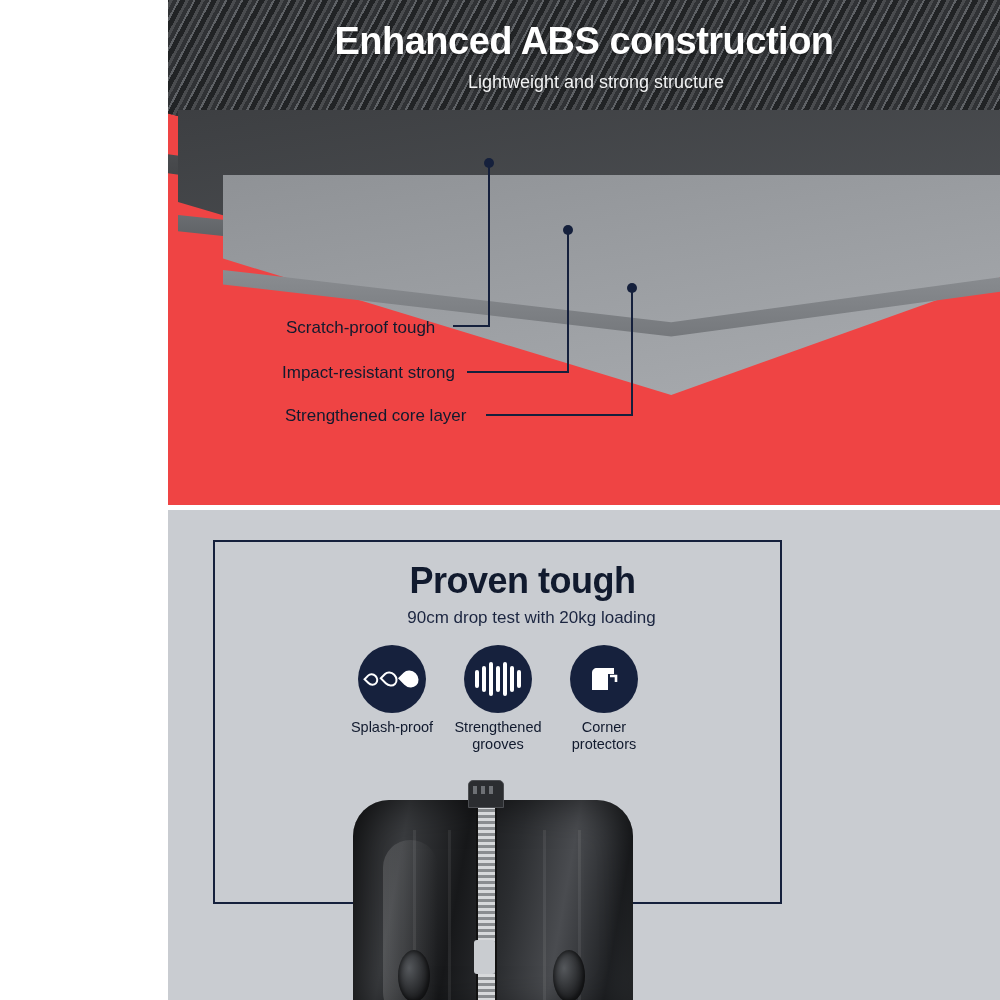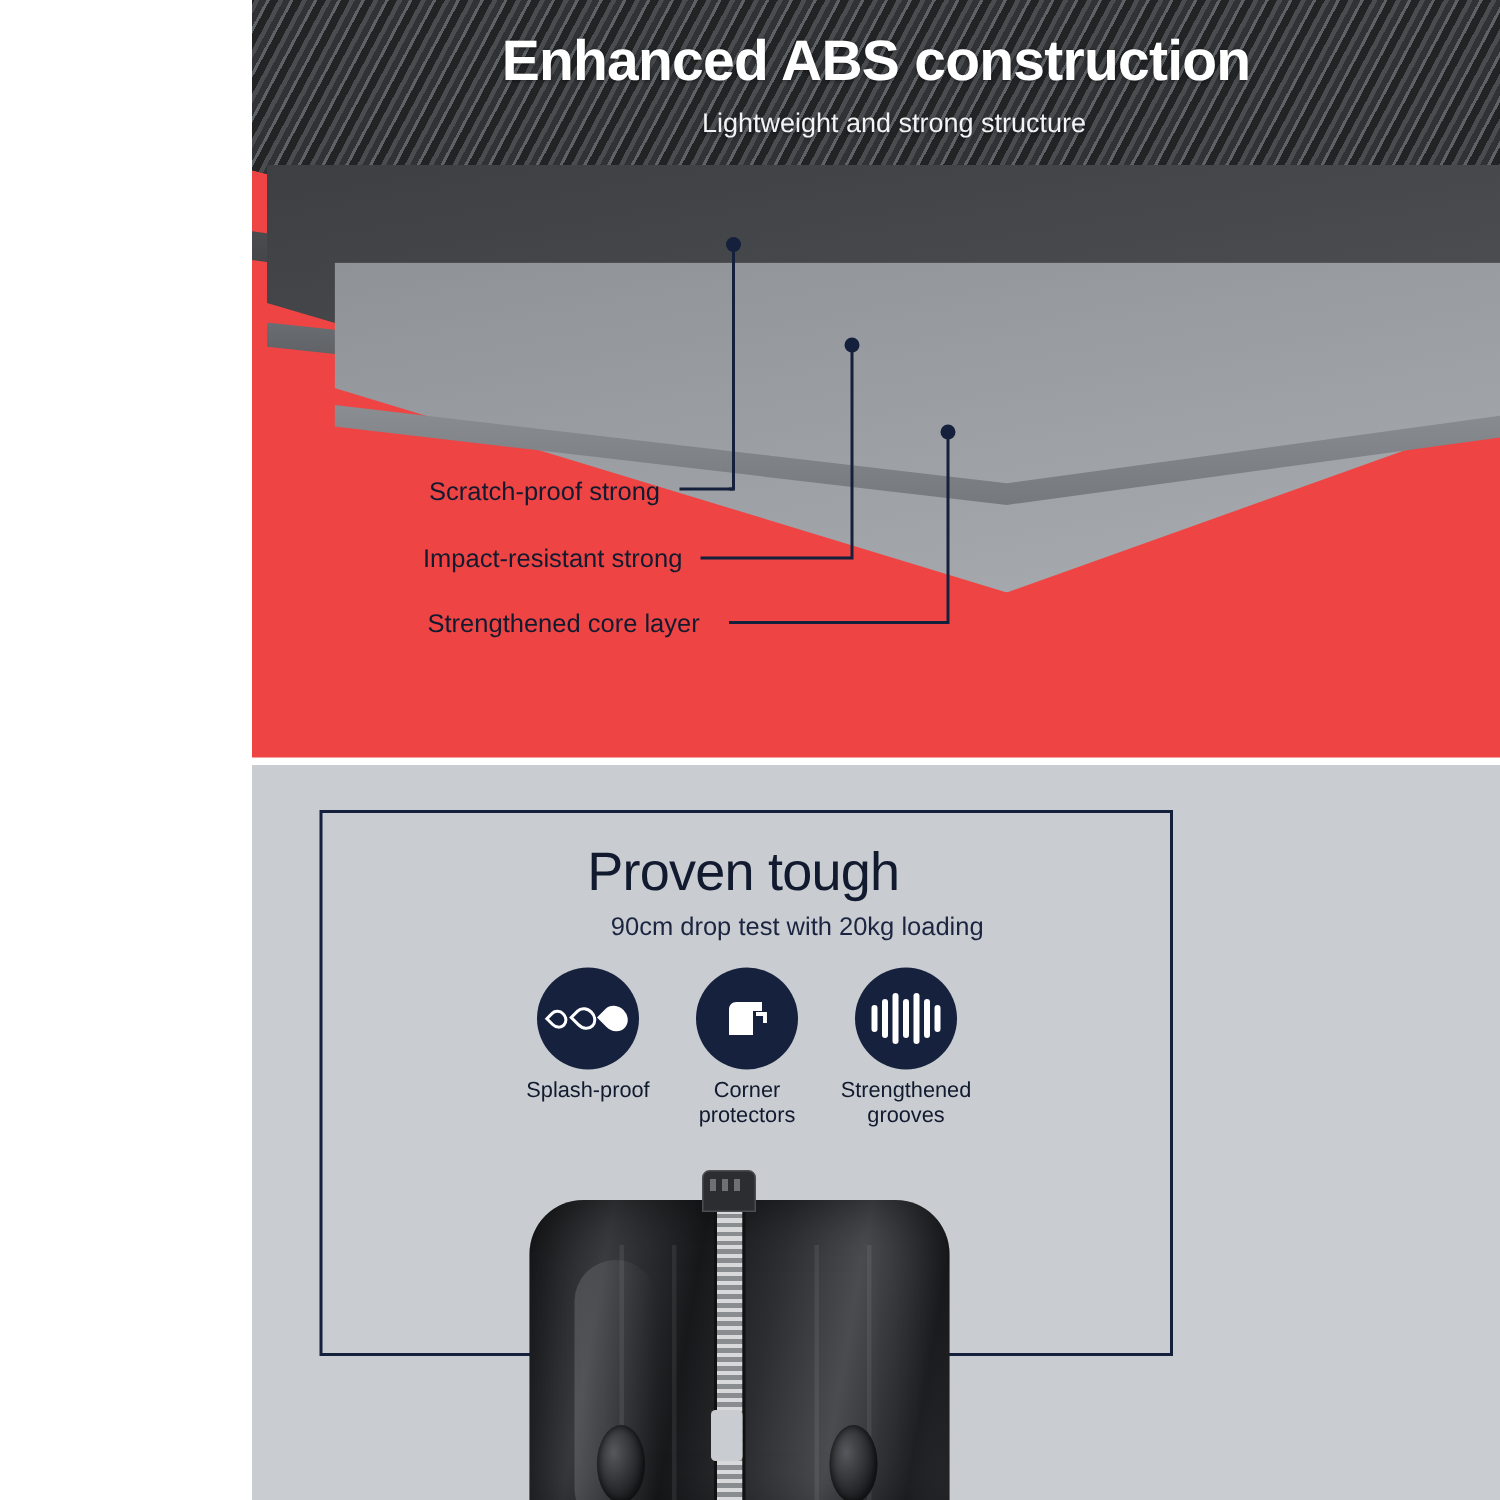--- a/index.html
+++ b/index.html
@@ -147,22 +147,23 @@
     border: 2px solid #15203c;
   }
   .p2-title {
     position: absolute;
     left: 45px;
     top: 50px;
     width: 565px;
     text-align: center;
     color: #111a2e;
     font-size: 36px;
-    font-weight: normal;
+    font-weight: bold;
     letter-spacing: -0.5px;
+    padding-left: 27px;
   }
   .p2-sub {
     position: absolute;
     left: 45px;
     top: 98px;
     width: 565px;
     text-align: center;
     color: #1b2540;
     font-size: 17px;
     padding-left: 36px;
@@ -324,66 +325,66 @@
       <path d="M321 163 L321 326 L318 326" stroke="#15203c" stroke-width="2" fill="none"></path>
       <path d="M285 326 L321 326" stroke="#15203c" stroke-width="2" fill="none"></path>
 
       <circle cx="400" cy="230" r="5" fill="#15203c"></circle>
       <path d="M400 230 L400 372 L299 372" stroke="#15203c" stroke-width="2" fill="none"></path>
 
       <circle cx="464" cy="288" r="5" fill="#15203c"></circle>
       <path d="M464 288 L464 415 L318 415" stroke="#15203c" stroke-width="2" fill="none"></path>
     </svg>
 
-    <div class="callout-label" style="left:118px; top:318px;">Scratch-proof strong</div>
+    <div class="callout-label" style="left:118px; top:318px;">Scratch-proof tough</div>
     <div class="callout-label" style="left:114px; top:363px;">Impact-resistant strong</div>
     <div class="callout-label" style="left:117px; top:406px;">Strengthened core layer</div>
   </div>
 
   <div class="panel2">
 
     <div class="p2-frame"></div>
 
     <div class="p2-title">Proven tough</div>
     <div class="p2-sub">90cm drop test with 20kg loading</div>
 
     <div class="features">
 
       <div class="feature">
         <div class="feature-circle">
           <span class="drop" style="width:8px;height:9px;"></span>
           <span class="drop" style="width:10px;height:12px;"></span>
           <span class="drop solid" style="width:12px;height:14px;"></span>
         </div>
         <div class="feature-label">Splash-proof</div>
-      </div>
-
-      <div class="feature">
-        <div class="feature-circle">
-          <svg width="40" height="40" viewBox="0 0 40 40" xmlns="http://www.w3.org/2000/svg">
-            <path d="M8 14 C8 11 10 9 13 9 L30 9 L30 15 L24 15 L24 31 L8 31 Z" fill="#ffffff"></path>
-            <path d="M26 17 L32 17 L32 23" fill="none" stroke="#ffffff" stroke-width="2.6"></path>
-          </svg>
-        </div>
-        <div class="feature-label">Corner protectors</div>
       </div>
 
       <div class="feature">
         <div class="feature-circle">
           <div class="grooves">
             <div class="groove" style="height:18px;"></div>
             <div class="groove" style="height:26px;"></div>
             <div class="groove" style="height:34px;"></div>
             <div class="groove" style="height:26px;"></div>
             <div class="groove" style="height:34px;"></div>
             <div class="groove" style="height:26px;"></div>
             <div class="groove" style="height:18px;"></div>
           </div>
         </div>
         <div class="feature-label">Strengthened grooves</div>
+      </div>
+
+      <div class="feature">
+        <div class="feature-circle">
+          <svg width="40" height="40" viewBox="0 0 40 40" xmlns="http://www.w3.org/2000/svg">
+            <path d="M8 14 C8 11 10 9 13 9 L30 9 L30 15 L24 15 L24 31 L8 31 Z" fill="#ffffff"></path>
+            <path d="M26 17 L32 17 L32 23" fill="none" stroke="#ffffff" stroke-width="2.6"></path>
+          </svg>
+        </div>
+        <div class="feature-label">Corner protectors</div>
       </div>
 
     </div>
 
     <div class="suitcase">
       <div class="case-body">
         <div class="case-gloss"></div>
         <div class="case-ridge" style="left:60px;"></div>
         <div class="case-ridge" style="left:95px;"></div>
         <div class="case-ridge" style="left:190px;"></div>

